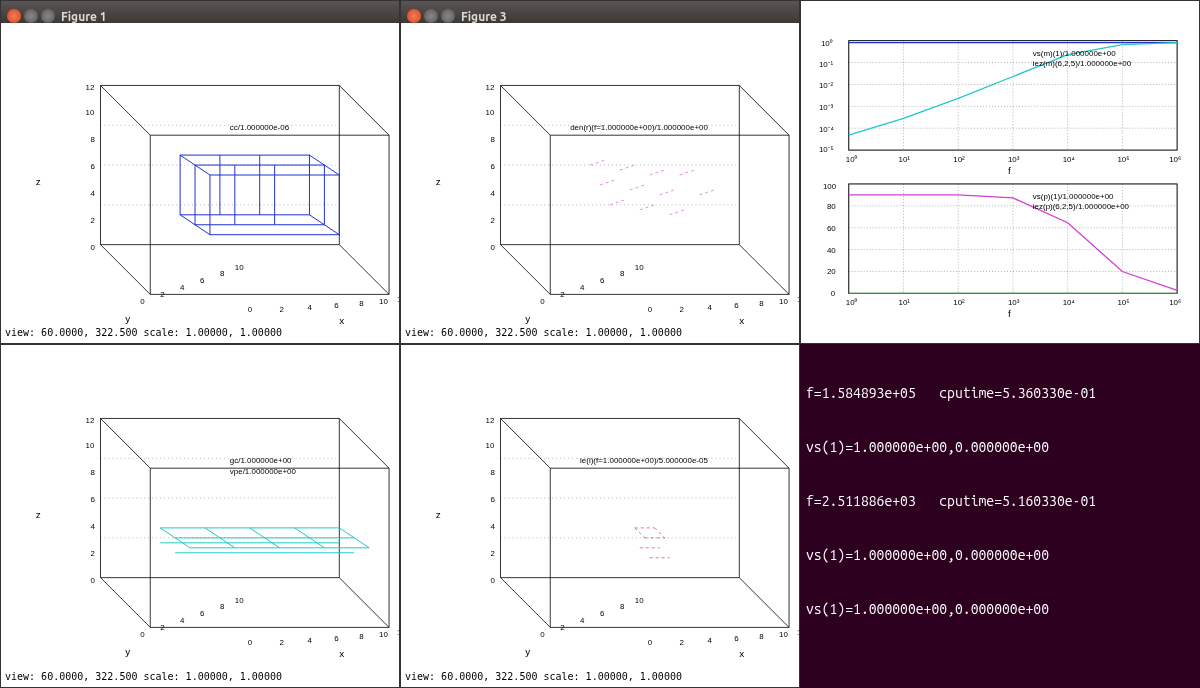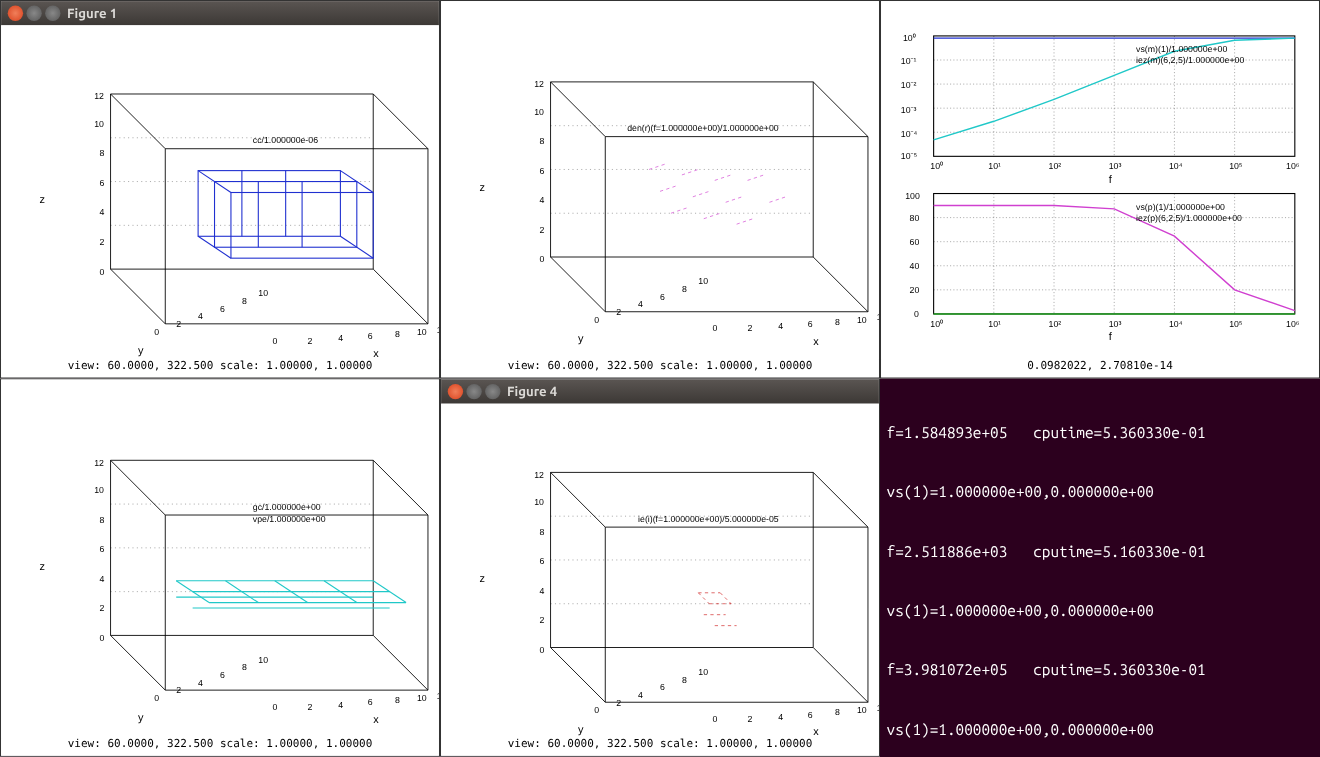--- a/index.html
+++ b/index.html
@@ -1,26 +1,26 @@
 <!DOCTYPE html>
 <html><head>
 <meta charset="utf-8">
 <style>
 * { margin: 0; padding: 0; box-sizing: border-box; }
 body { width: 1200px; height: 688px; background: #2c001e; font-family: "Ubuntu", sans-serif; overflow: hidden; }
 .grid { display: grid; grid-template-columns: 400px 400px 400px; grid-template-rows: 344px 344px; }
 .figwin { background: #fff; position: relative; border: 1px solid #333; display: flex; flex-direction: column; }
-.titlebar { background: linear-gradient(#5a5552, #3c3835); height: 22px; display: flex; align-items: center; padding: 0 6px; color: #dcdad7; font-size: 12px; font-weight: bold; gap: 6px; }
+.titlebar { background: linear-gradient(#5a5552, #3c3835); height: 22px; display: flex; align-items: flex-end; padding: 0 6px; color: #dcdad7; font-size: 12px; font-weight: bold; gap: 6px; }
 .titlebar .tbicons { display: flex; gap: 3px; }
 .tbicon { width: 14px; height: 14px; border-radius: 50%; display: inline-block; }
 .tbicon.close { background: radial-gradient(#f07f5a,#d8401c); }
 .tbicon.min { background: radial-gradient(#888,#555); }
 .tbicon.max { background: radial-gradient(#888,#555); }
 .plotarea { flex: 1; background: #fff; position: relative; }
-.statusbar { height: 16px; font-size: 10px; font-family: monospace; color: #000; padding: 0 4px; white-space: nowrap; overflow: hidden; background:#fff;text-align:center; }
+.statusbar { height: 16px; font-size: 10px; font-family: monospace; color: #000; padding: 0 4px; white-space: nowrap; overflow: hidden; background:#fff; }
 .terminal { background: #2c001e; color: #fff; font-family: "Ubuntu Mono", monospace; font-size: 14px; line-height: 18px; padding: 4px 6px; overflow: hidden; white-space: pre; }
 .termline { white-space: pre; }
 svg { width: 100%; height: 100%; display: block; }
 .axis-label { font: 10px sans-serif; fill: #000; }
 .tick { font: 8px sans-serif; fill: #000; }
 .legend { font: 8px sans-serif; fill: #000; }
 .cube { stroke: #000; stroke-width: 0.8; fill: none; }
 .gridwire { stroke: #000; stroke-width: 0.3; stroke-dasharray: 1 3; fill: none; }
 .mesh-blue { stroke: #2030d0; stroke-width: 1; fill: none; }
 .mesh-cyan { stroke: #20c8c8; stroke-width: 1; fill: none; }
@@ -104,20 +104,28 @@
           <text class="axis-label" x="65" y="278">y</text>
           <text class="axis-label" x="-25" y="140">z</text>
           <text class="legend" x="170" y="85">cc/1.000000e-06</text>
         </g>
       </svg>
     </div>
     <div class="statusbar">view:   60.0000,   322.500     scale:   1.00000,   1.00000</div>
   </div>
 
   <div class="figwin">
+    <div class="titlebar">
+      <span class="tbicons">
+          <span class="tbicon close"></span>
+          <span class="tbicon min"></span>
+          <span class="tbicon max"></span>
+        </span>
+      <span>Figure 3</span>
+    </div>
     <div class="plotarea">
       <svg viewBox="0 0 400 300">
         <g transform="translate(60,20)">
           <polyline class="cube" points="40,40 280,40 280,200 40,200 40,40"></polyline>
           <polyline class="cube" points="90,90 330,90 330,250 90,250 90,90"></polyline>
           <line class="cube" x1="40" y1="40" x2="90" y2="90"></line>
             <line class="cube" x1="280" y1="40" x2="330" y2="90"></line>
           <line class="cube" x1="280" y1="200" x2="330" y2="250"></line>
             <line class="cube" x1="40" y1="200" x2="90" y2="250"></line>
           <line class="gridwire" x1="40" y1="80" x2="280" y2="80"></line>
@@ -230,21 +238,20 @@
             <text class="tick" x="160" y="122">10³</text>
             <text class="tick" x="215" y="122">10⁴</text>
             <text class="tick" x="270" y="122">10⁵</text>
             <text class="tick" x="322" y="122">10⁶</text>
           <text class="axis-label" x="160" y="134">f</text>
           <text class="legend" x="185" y="15">vs(p)(1)/1.000000e+00</text>
           <text class="legend" x="185" y="25">iez(p)(6,2,5)/1.000000e+00</text>
         </g>
       </svg>
     </div>
-    <div class="statusbar">0.0982022,   2.70810e-14</div>
   </div>
 
   <div class="figwin">
     <div class="plotarea">
       <svg viewBox="0 0 400 300">
         <g transform="translate(60,20)">
           <polyline class="cube" points="40,40 280,40 280,200 40,200 40,40"></polyline>
           <polyline class="cube" points="90,90 330,90 330,250 90,250 90,90"></polyline>
           <line class="cube" x1="40" y1="40" x2="90" y2="90"></line>
             <line class="cube" x1="280" y1="40" x2="330" y2="90"></line>
@@ -290,28 +297,20 @@
           <text class="axis-label" x="-25" y="140">z</text>
           <text class="legend" x="170" y="85">gc/1.000000e+00</text>
           <text class="legend" x="170" y="96">vpe/1.000000e+00</text>
         </g>
       </svg>
     </div>
     <div class="statusbar">view:   60.0000,   322.500     scale:   1.00000,   1.00000</div>
   </div>
 
   <div class="figwin">
-    <div class="titlebar">
-      <span class="tbicons">
-          <span class="tbicon close"></span>
-          <span class="tbicon min"></span>
-          <span class="tbicon max"></span>
-        </span>
-      <span>Figure 4</span>
-    </div>
     <div class="plotarea">
       <svg viewBox="0 0 400 300">
         <g transform="translate(60,20)">
           <polyline class="cube" points="40,40 280,40 280,200 40,200 40,40"></polyline>
           <polyline class="cube" points="90,90 330,90 330,250 90,250 90,90"></polyline>
           <line class="cube" x1="40" y1="40" x2="90" y2="90"></line>
             <line class="cube" x1="280" y1="40" x2="330" y2="90"></line>
           <line class="cube" x1="280" y1="200" x2="330" y2="250"></line>
             <line class="cube" x1="40" y1="200" x2="90" y2="250"></line>
           <line class="gridwire" x1="40" y1="80" x2="280" y2="80"></line>
@@ -353,21 +352,20 @@
       </svg>
     </div>
     <div class="statusbar">view:   60.0000,   322.500     scale:   1.00000,   1.00000</div>
   </div>
 
   <div class="terminal">
     <div class="termline">f=1.584893e+05   cputime=5.360330e-01</div>
     <div class="termline">vs(1)=1.000000e+00,0.000000e+00</div>
     <div class="termline">f=2.511886e+03   cputime=5.160330e-01</div>
     <div class="termline">vs(1)=1.000000e+00,0.000000e+00</div>
-    <div class="termline">f=3.981072e+05   cputime=5.360330e-01</div>
     <div class="termline">vs(1)=1.000000e+00,0.000000e+00</div>
     
     
     
     
     
     
     
     
     

